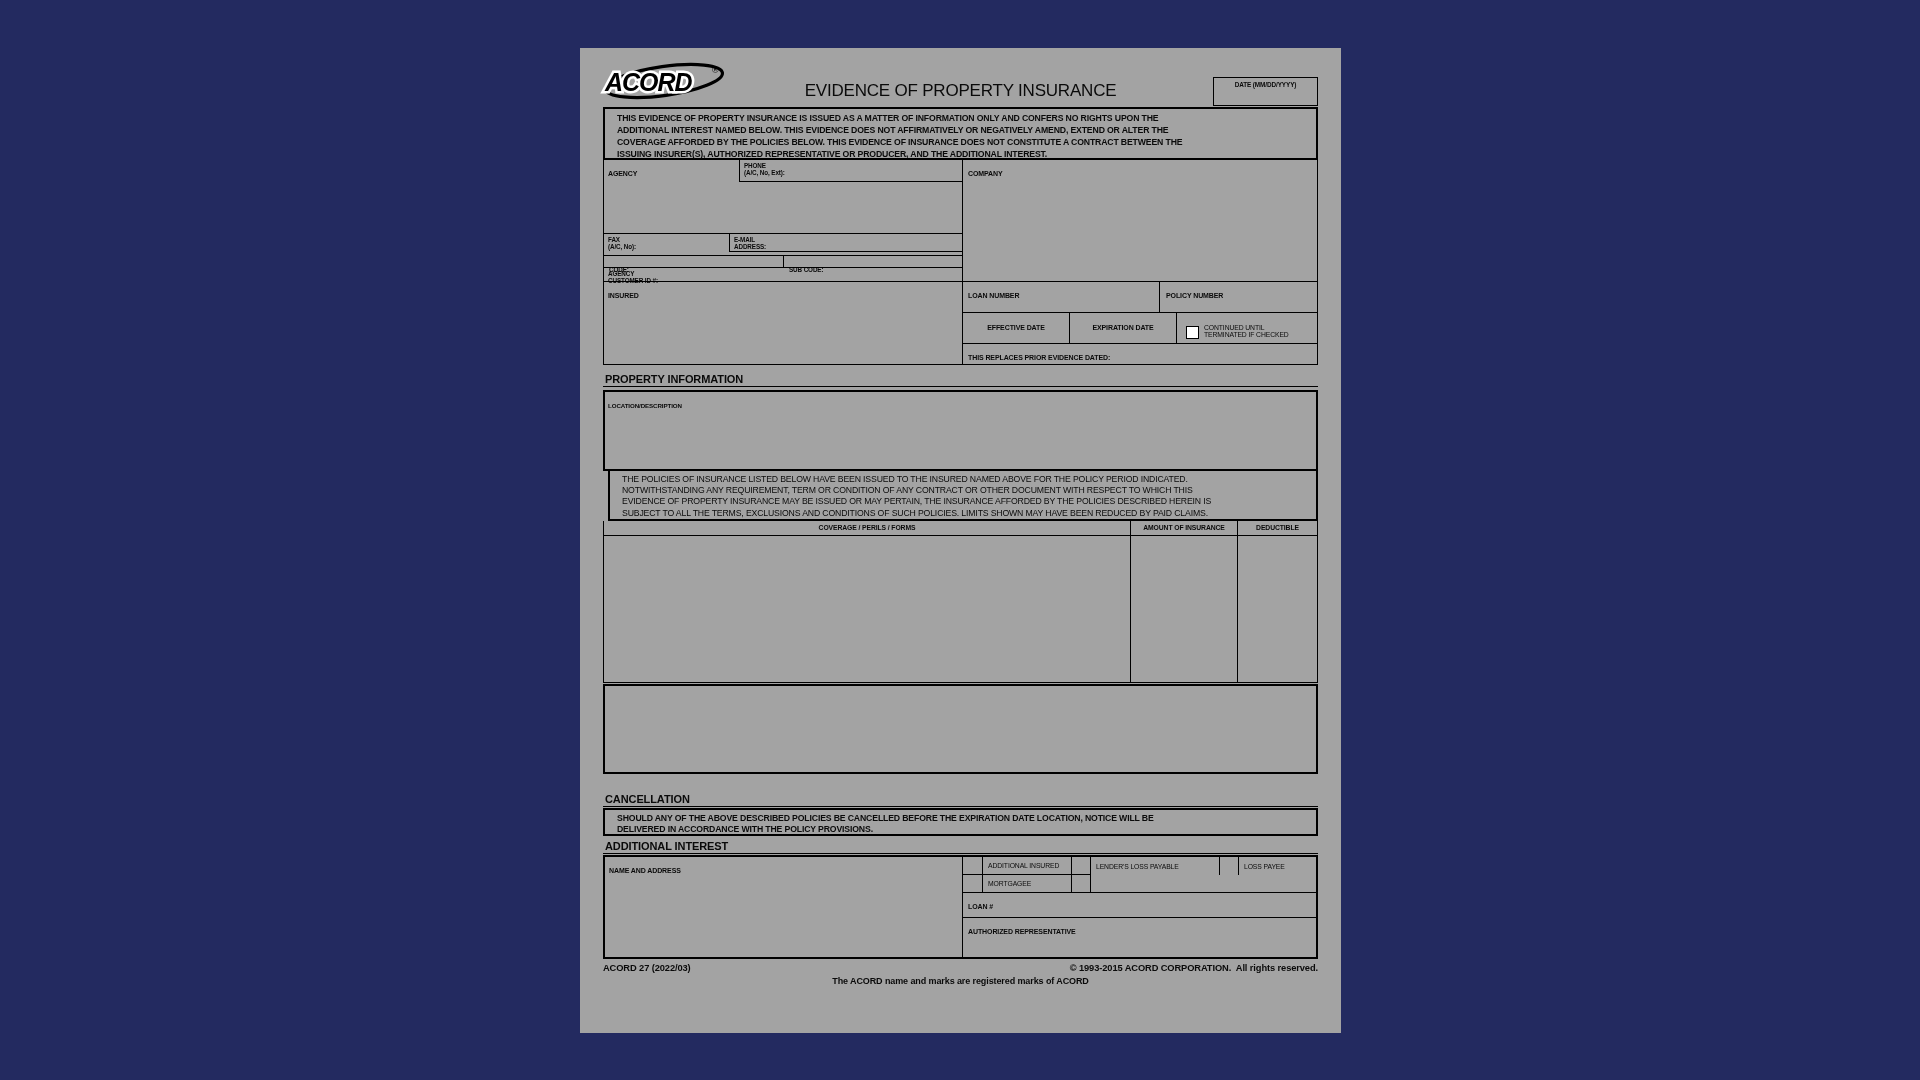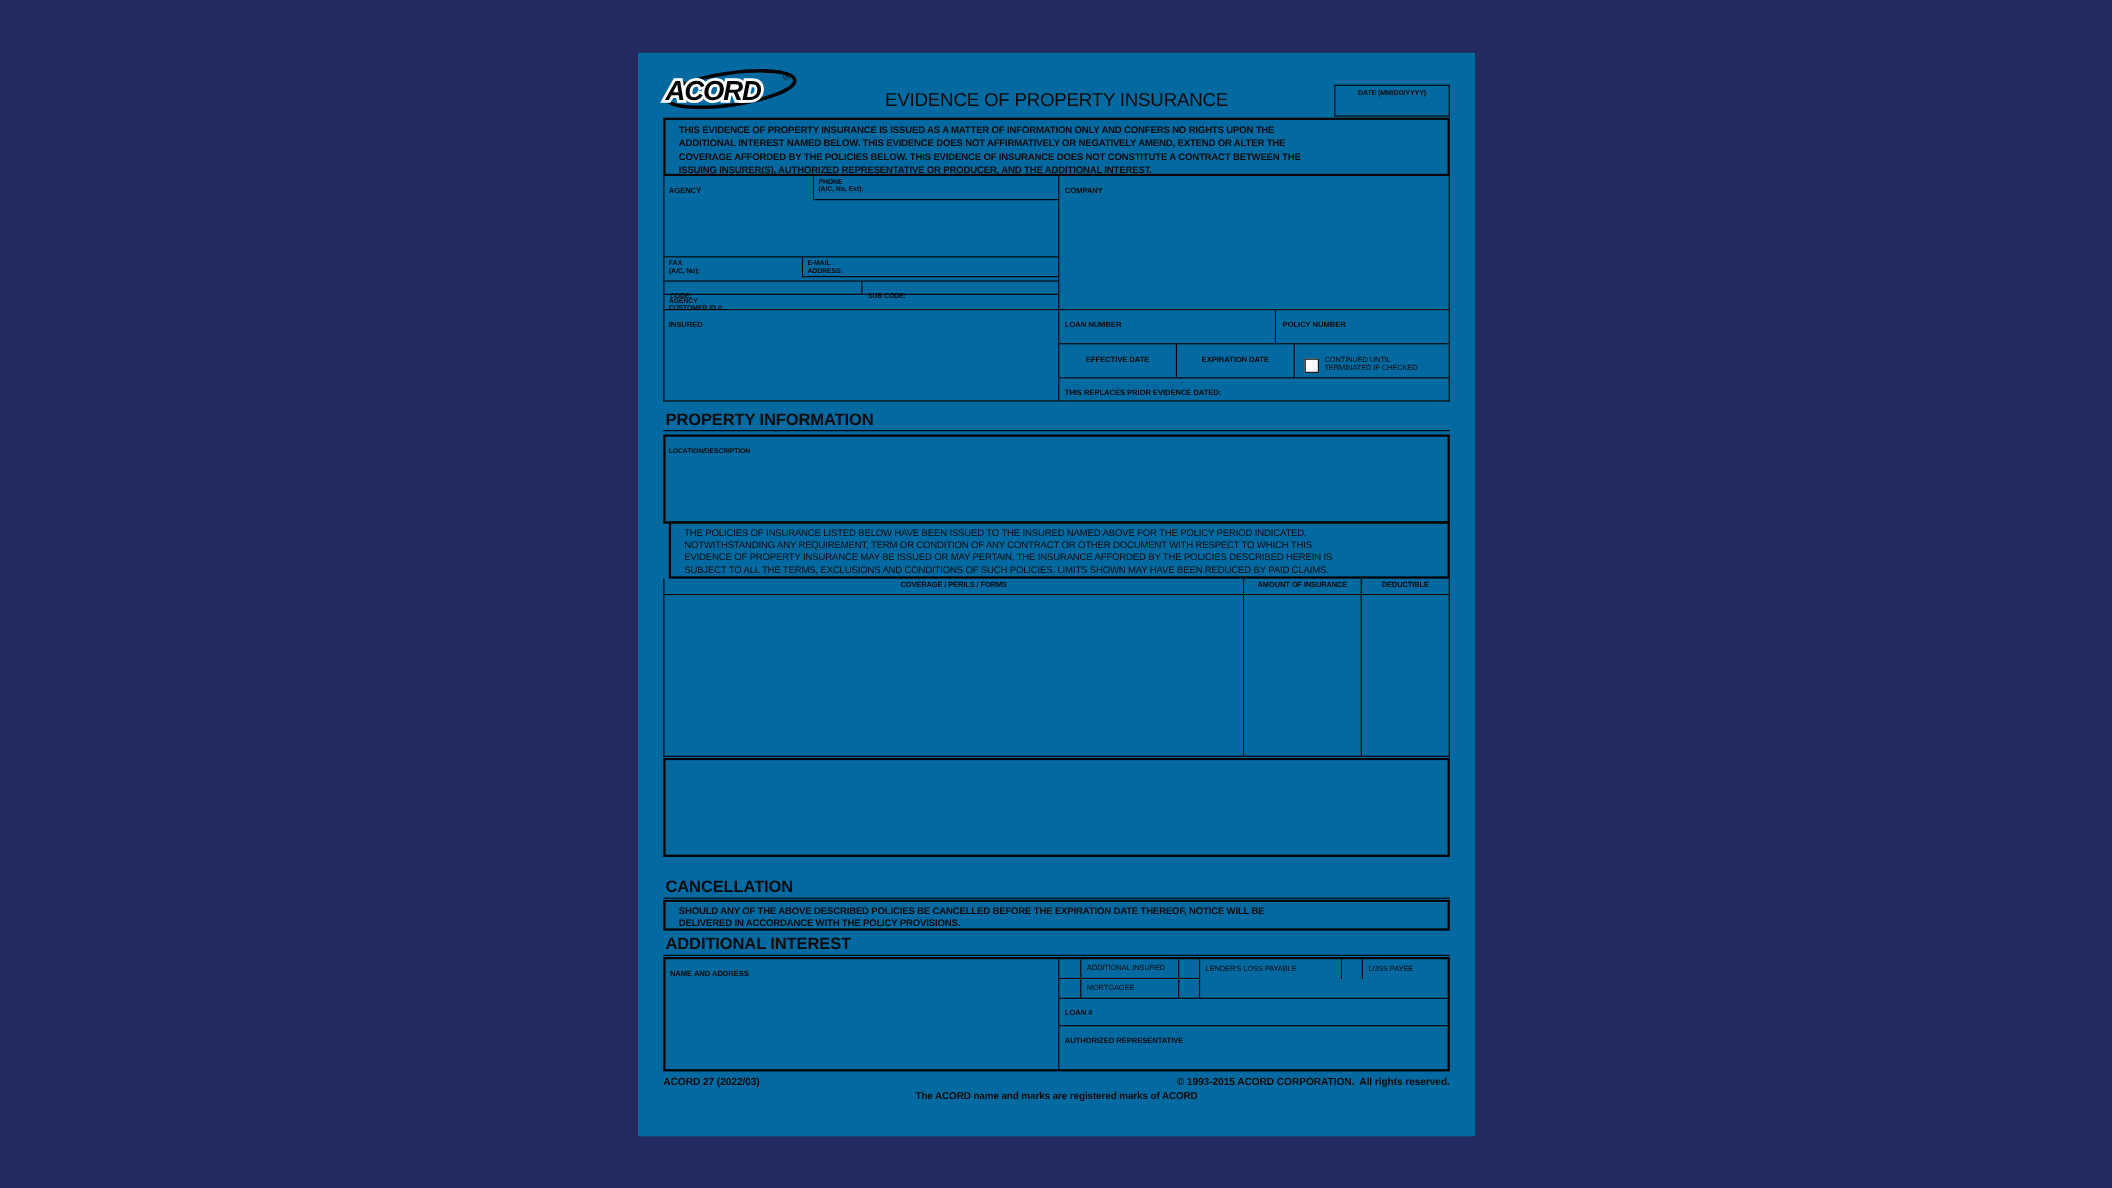--- a/index.html
+++ b/index.html
@@ -6,21 +6,21 @@
   html, body { width: 1920px; height: 1080px; overflow: hidden; }
   body {
     background: #232a60;
     font-family: "Liberation Sans", sans-serif;
     position: relative;
     color: #0a0a0a;
   }
   .paper {
     position: absolute; left: 580px; top: 48px;
     width: 761px; height: 985px;
-    background: #0369a1;
+    background: #a3a3a3;
     padding: 12px 23px 0 23px;
   }
   
   .header { position: relative; height: 47px; }
   .logo { position: absolute; left: -3px; top: 0; width: 126px; height: 46px; }
   .form-title {
     position: absolute; left: 0; right: 0; top: 21px;
     text-align: center; font-size: 17px; font-weight: normal; letter-spacing: -0.2px;
   }
   .datebox {
@@ -58,21 +58,21 @@
   .policy-cell { flex: 1; border-left: 1px solid #000; padding: 2px 0 0 6px; }
   .effrow { height: 31px; display: flex; border-top: 1px solid #000; }
   .eff-cell { width: 106px; text-align: center; padding-top: 3px; }
   .exp-cell { width: 107px; border-left: 1px solid #000; text-align: center; padding-top: 3px; }
   .cont-cell { flex: 1; border-left: 1px solid #000; display: flex; align-items: flex-end; gap: 5px; padding: 0 0 4px 9px; }
   .cb { width: 13px; height: 13px; border: 1px solid #000; display: inline-block; flex: none; background: #fff; }
   .cont-label { font-size: 6.8px; line-height: 7.6px; white-space: pre-line; letter-spacing: -0.1px; }
   .replacesrow { flex: 1; border-top: 1px solid #000; padding: 2px 0 0 5px; }
   
   .sechead {
-    font-size: 15px; font-weight: bold; letter-spacing: -0.1px;
+    font-size: 11px; font-weight: bold; letter-spacing: -0.1px;
     border-bottom: 1px solid #000; padding: 0 0 1px 2px;
   }
   
   .prop-head { margin-top: 8px; }
   .locbox { height: 81px; border: 2px solid #000; margin-top: 3px; padding: 2px 0 0 3px; }
   .loc-label { font-size: 6.2px; font-weight: bold; letter-spacing: -0.1px; }
   .parabox {
     height: 52px; border: 2px solid #000; margin: -2px 0 0 5px;
     font-size: 8.7px; line-height: 11.2px; white-space: pre-line;
     padding: 3px 0 0 12px; letter-spacing: -0.15px;
@@ -231,21 +231,21 @@
     <div class="ctb">
       <div class="col-cov"></div>
       <div class="col-amt"></div>
       <div class="col-ded"></div>
     </div>
   </div>
 
   <div class="remarksbox"></div>
 
   <div class="sechead canc-head">CANCELLATION</div>
-  <div class="cancbox">SHOULD ANY OF THE ABOVE DESCRIBED POLICIES BE CANCELLED BEFORE THE EXPIRATION DATE THEREOF, NOTICE WILL BE
+  <div class="cancbox">SHOULD ANY OF THE ABOVE DESCRIBED POLICIES BE CANCELLED BEFORE THE EXPIRATION DATE LOCATION, NOTICE WILL BE
 DELIVERED IN ACCORDANCE WITH THE POLICY PROVISIONS.</div>
 
   <div class="sechead addl-head">ADDITIONAL INTEREST</div>
   <div class="addlbox">
     <div class="addl-left">
       <span class="lbl">NAME AND ADDRESS</span>
     </div>
     <div class="addl-right">
       <div class="airow">
         <div class="aicb first bb"></div>

